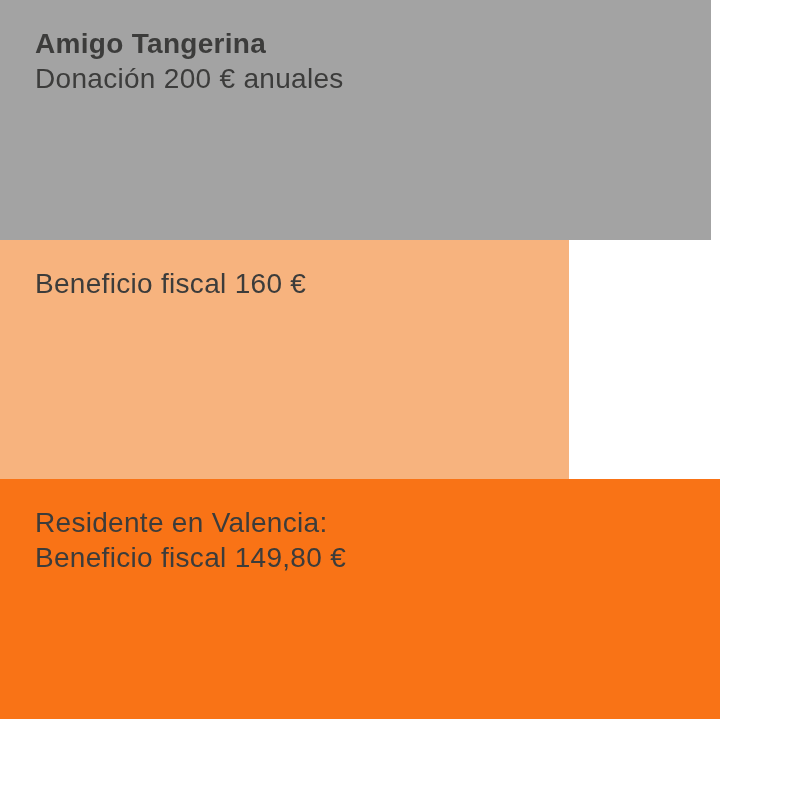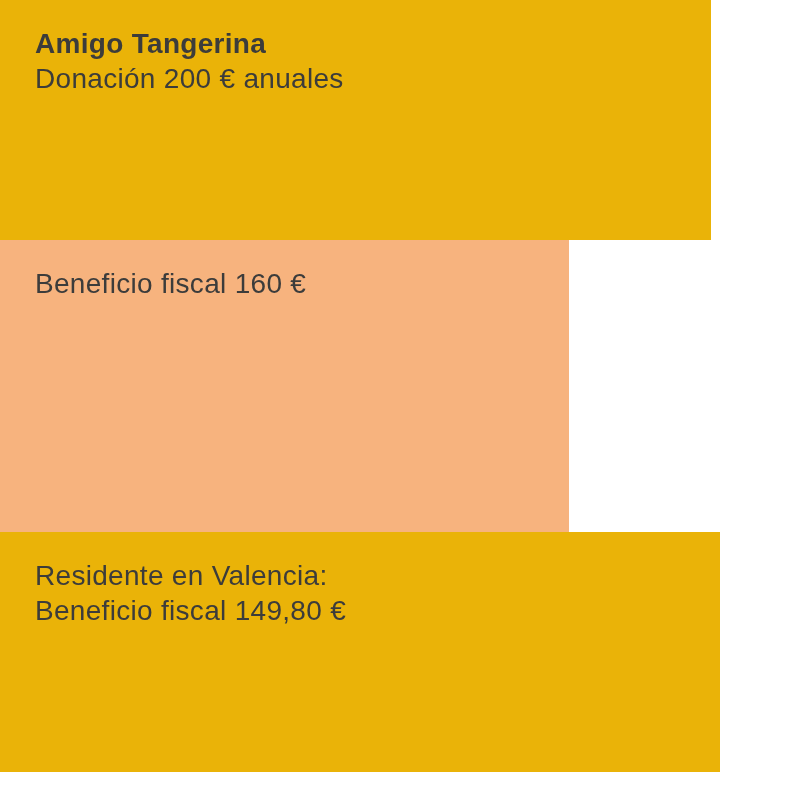--- a/index.html
+++ b/index.html
@@ -16,37 +16,37 @@
     font-family: "Liberation Sans", sans-serif;
   }
   .bar {
     box-sizing: border-box;
     padding: 26px 20px 0 35px;
     font-size: 28px;
     line-height: 35px;
     letter-spacing: 0.3px;
   }
   .bar1 { height: 240px; }
-  .bar2 { height: 292px; }
+  .bar2 { height: 239px; }
   .bar3 { height: 240px; }
   .line { white-space: nowrap; }
   .bold { font-weight: 700; }
 </style>
 </head>
 <body>
 
 <div class="canvas" style="color: rgb(60, 60, 59);">
 
-  <div class="bar bar1" style="width: 711px; background: #eab308;">
+  <div class="bar bar1" style="width: 711px; background: #a3a3a3;">
     <div class="line bold">Amigo Tangerina</div>
     <div class="line">Donación 200 € anuales</div>
   </div>
 
   <div class="bar bar2" style="width: 569px; background: rgb(247, 179, 126);">
     <div class="line">Beneficio fiscal 160 €</div>
   </div>
 
-  <div class="bar bar3" style="width: 720px; background: #eab308;">
+  <div class="bar bar3" style="width: 720px; background: #f97316;">
     <div class="line">Residente en Valencia:</div>
     <div class="line">Beneficio fiscal 149,80 €</div>
   </div>
 
 </div>
 
 </body></html>

